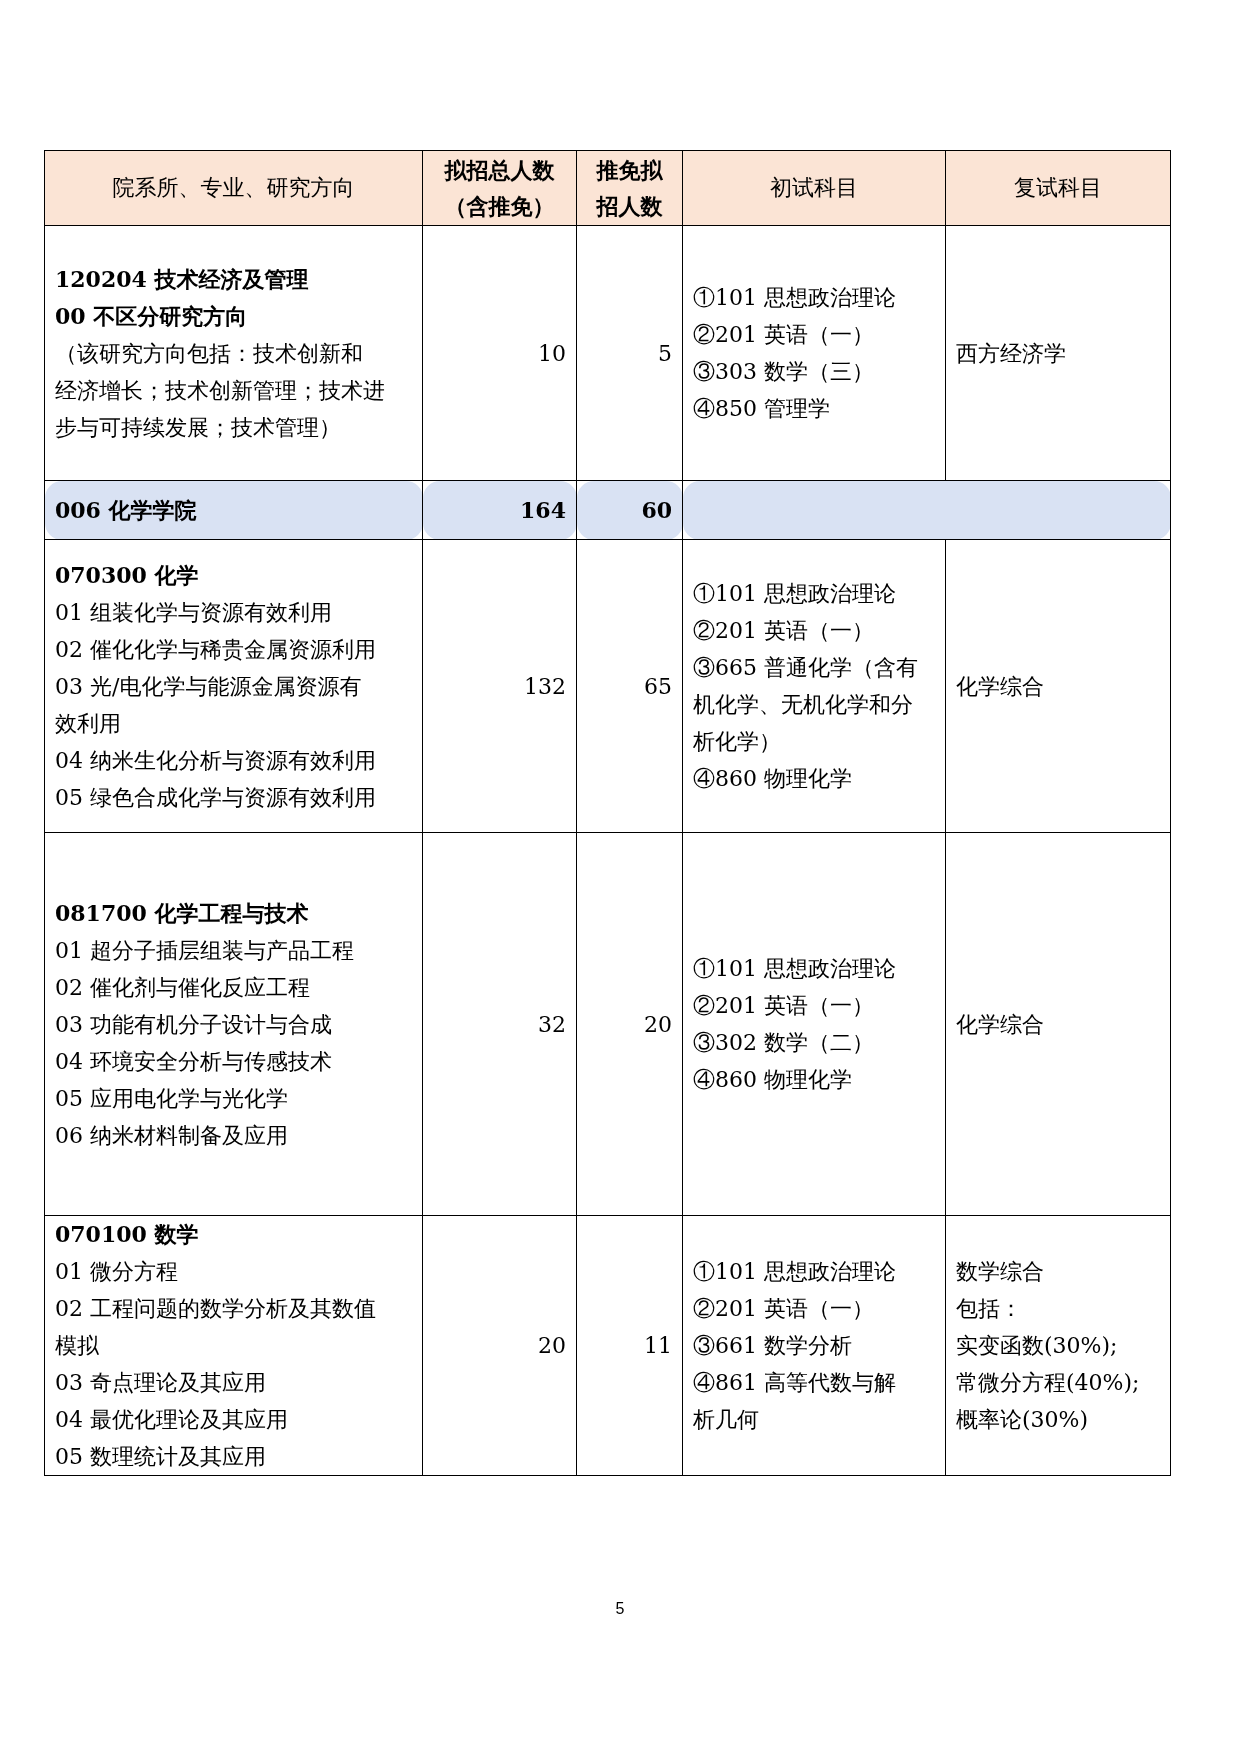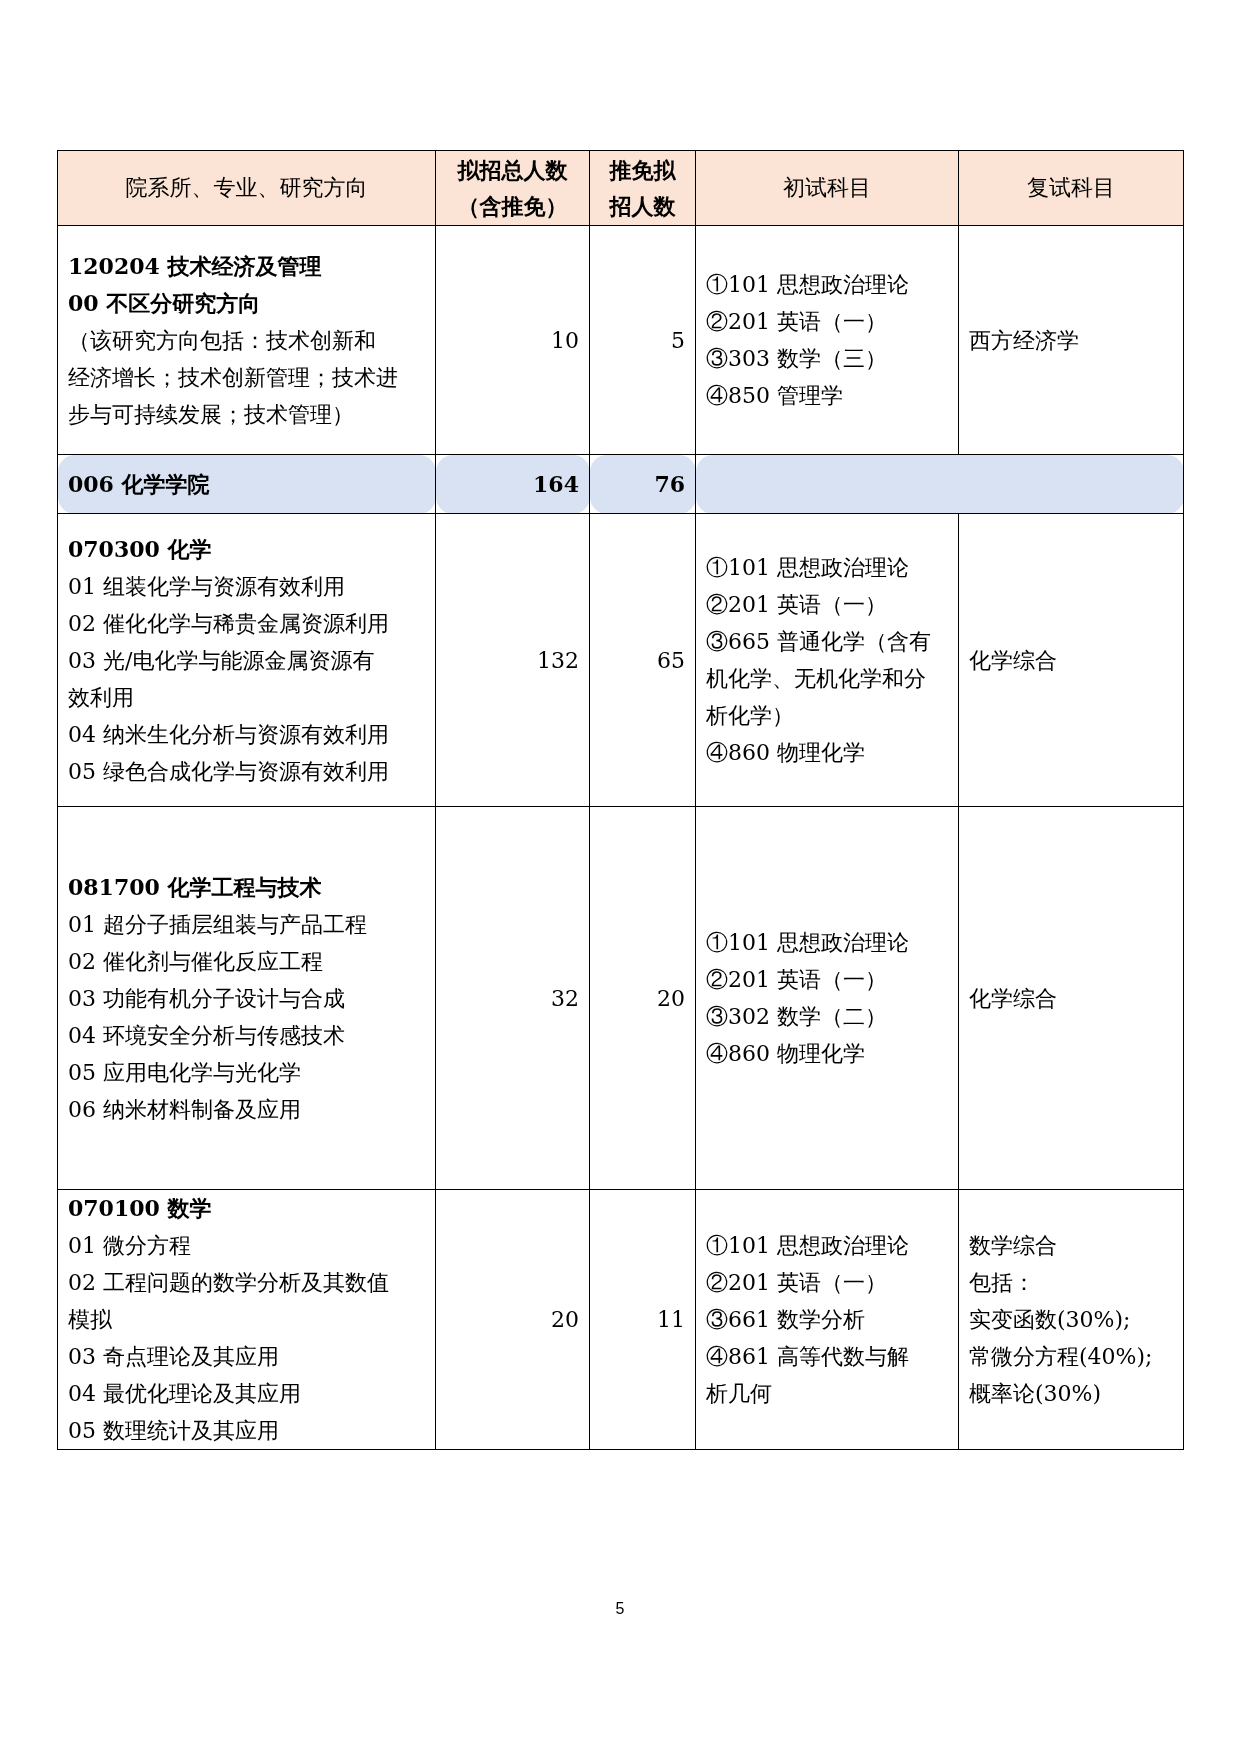--- a/index.html
+++ b/index.html
@@ -1,18 +1,18 @@
 <!DOCTYPE html>
 <html><head>
 <meta charset="utf-8">
 <style>
   html, body { margin: 0; padding: 0; background: #ffffff; }
   body { width: 1240px; height: 1754px; position: relative; overflow: hidden;
          font-family: "DejaVu Serif", "Liberation Serif", serif; color: #000; }
-  .tbl { position: absolute; left: 57px; top: 150px; width: 1126px;
+  .tbl { position: absolute; left: 44px; top: 150px; width: 1126px;
          border-collapse: collapse; table-layout: fixed; }
   .tbl td, .tbl th { border: 1.5px solid #000; vertical-align: middle; padding: 0 10px;
                      font-size: 22px; line-height: 37px; font-weight: normal; }
   .tbl th { background: #FBE4D5; text-align: center; height: 74px; line-height: 36px; font-weight: bold; }
   .tbl th.plain { font-weight: normal; }
   .dept td { background: #D9E2F3; height: 58px; font-weight: bold; border-radius: 17px; }
   .num { text-align: right; }
   .bold { font-weight: bold; }
   .line { display: block; }
   .page-num { position: absolute; left: 0; width: 1240px; top: 1600px; text-align: center;
@@ -45,21 +45,21 @@
       <th class="plain">
         <span class="line">初试科目</span>
       </th>
       <th class="plain">
         <span class="line">复试科目</span>
       </th>
     </tr>
   </thead>
   <tbody>
 
-    <tr style="height:229px">
+    <tr style="height:255px">
       <td>
         <span class="line bold">120204 技术经济及管理</span>
         <span class="line bold">00 不区分研究方向</span>
         <span class="line">（该研究方向包括：技术创新和</span>
         <span class="line">经济增长；技术创新管理；技术进</span>
         <span class="line">步与可持续发展；技术管理）</span>
       </td>
       <td class="num">10</td>
       <td class="num">5</td>
       <td>
@@ -69,21 +69,21 @@
         <span class="line">④850 管理学</span>
       </td>
       <td>
         <span class="line">西方经济学</span>
       </td>
     </tr>
 
     <tr class="dept">
       <td>006 化学学院</td>
       <td class="num">164</td>
-      <td class="num">76</td>
+      <td class="num">60</td>
       <td colspan="2"></td>
     </tr>
 
     <tr style="height:293px">
       <td>
         <span class="line bold">070300 化学</span>
         <span class="line">01 组装化学与资源有效利用</span>
         <span class="line">02 催化化学与稀贵金属资源利用</span>
         <span class="line">03  光/电化学与能源金属资源有</span>
         <span class="line">效利用</span>

